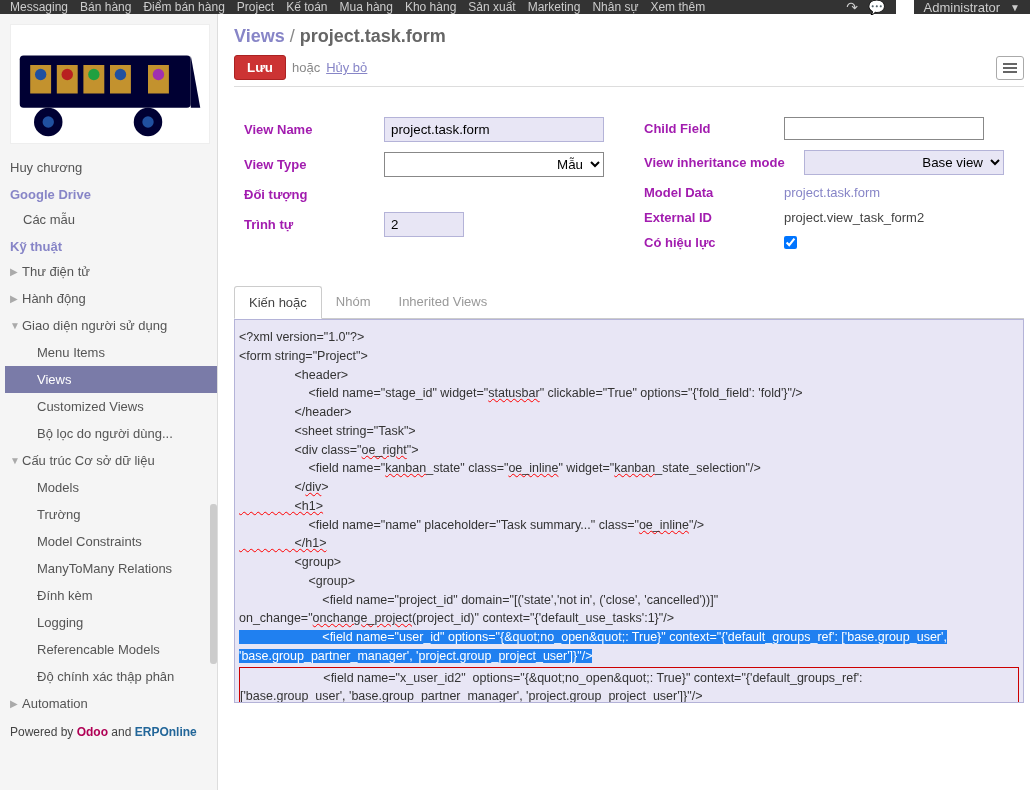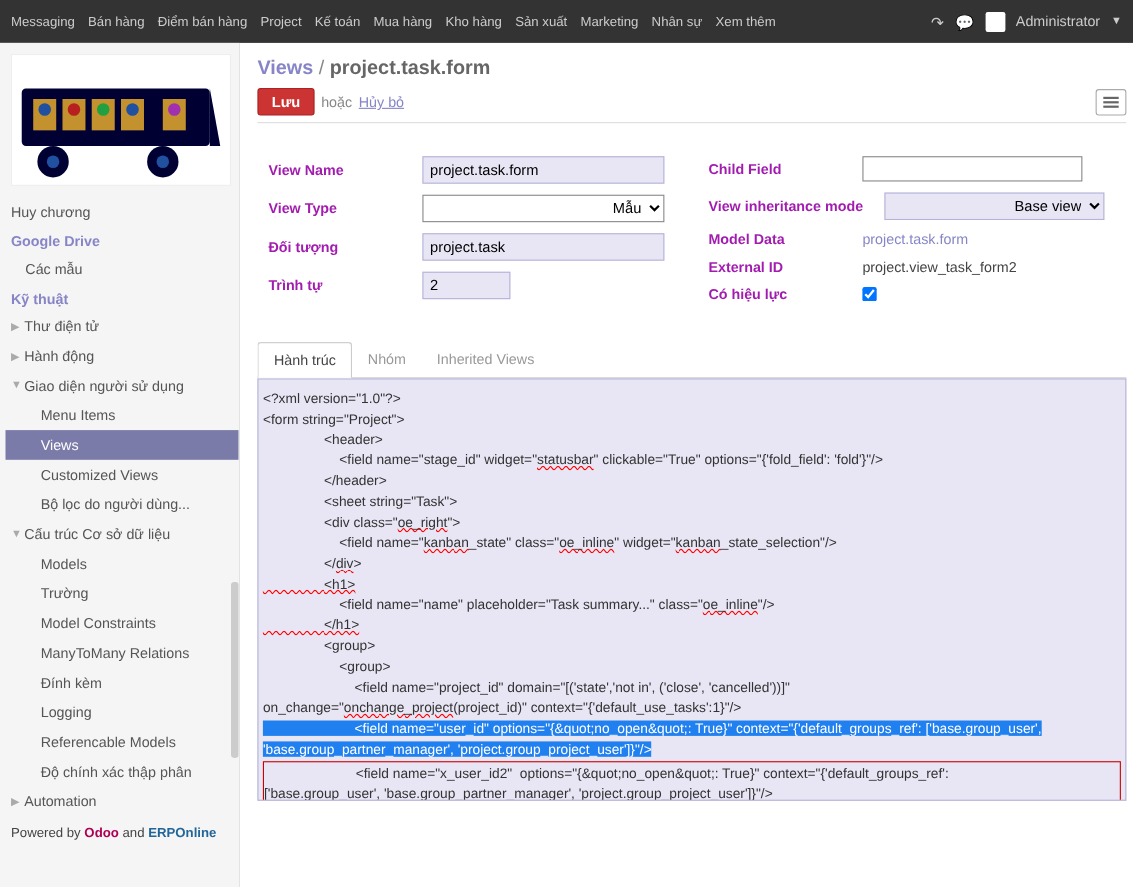--- a/index.html
+++ b/index.html
@@ -1,17 +1,17 @@
 <!DOCTYPE html>
 <html><head>
 <meta charset="utf-8">
 <style>
 * { box-sizing: border-box; margin: 0; padding: 0; }
 body { font-family: Arial, sans-serif; font-size: 13px; color: #444; background: #fff; width: 1030px; }
-.topbar { background: #333; height: 39px; display: flex; align-items: center; padding: 0 10px; color: #ccc; }
+.topbar { background: #333; height: 14px; display: flex; align-items: center; padding: 0 10px; color: #ccc; }
 .topbar .menu { display: flex; gap: 12px; flex: 1; }
 .topbar .menu span { cursor: pointer; font-size: 12px; }
 .topbar .right { display: flex; align-items: center; gap: 10px; }
 .topbar .right .icon { font-size: 14px; }
 .topbar .avatar { width: 18px; height: 18px; background: #fff; display: inline-block; border-radius: 2px; }
 .container { display: flex; }
 .sidebar { width: 217px; padding: 10px 0 10px 5px; background: #f5f5f5; overflow-y: auto; height: 776px; position: relative; }
 .logo { width: 200px; height: 120px; margin: 0 5px 10px; background: #fff; border: 1px solid #eee; display: flex; align-items: center; justify-content: center; }
 .bus-svg { width: 190px; }
 .sidebar .section { color: #8785c7; font-weight: bold; padding: 6px 5px 4px; font-size: 13px; }
@@ -166,21 +166,20 @@
         <div class="form-row">
             <div class="form-label">View Name</div>
             <input class="form-input" value="project.task.form" style="">
           </div>
         <div class="form-row">
             <div class="form-label">View Type</div>
             <select class="form-select"><option>Mẫu</option></select>
           </div>
         <div class="form-row">
             <div class="form-label">Đối tượng</div>
-            <input class="form-input" value="project.task" style="">
           </div>
         <div class="form-row">
             <div class="form-label">Trình tự</div>
             <input class="form-input form-small" value="2" style="">
           </div>
       </div>
       <div class="form-col">
         <div class="form-row">
             <div class="form-label">Child Field</div>
             <input class="form-select" style="width: 200px;" value="">
@@ -198,21 +197,21 @@
             <span class="form-value plain">project.view_task_form2</span>
           </div>
         <div class="form-row">
             <div class="form-label">Có hiệu lực</div>
             <input type="checkbox" checked="" style="">
           </div>
       </div>
     </div>
 
     <div class="tabs">
-      <div class="tab active">Hành trúc</div>
+      <div class="tab active">Kiến hoặc</div>
       <div class="tab">Nhóm</div>
       <div class="tab">Inherited Views</div>
     </div>
 
     <div class="xml-editor">
 <div class="line">&lt;?xml version="1.0"?&gt;</div>
 <div class="line">&lt;form string="Project"&gt;</div>
 <div class="line">                &lt;header&gt;</div>
 <div class="line"><span>                    &lt;field name="stage_id" widget="</span><span class="wavy">statusbar</span><span>" clickable="True" options="{'fold_field': 'fold'}"/&gt;</span></div>
 <div class="line">                &lt;/header&gt;</div>

